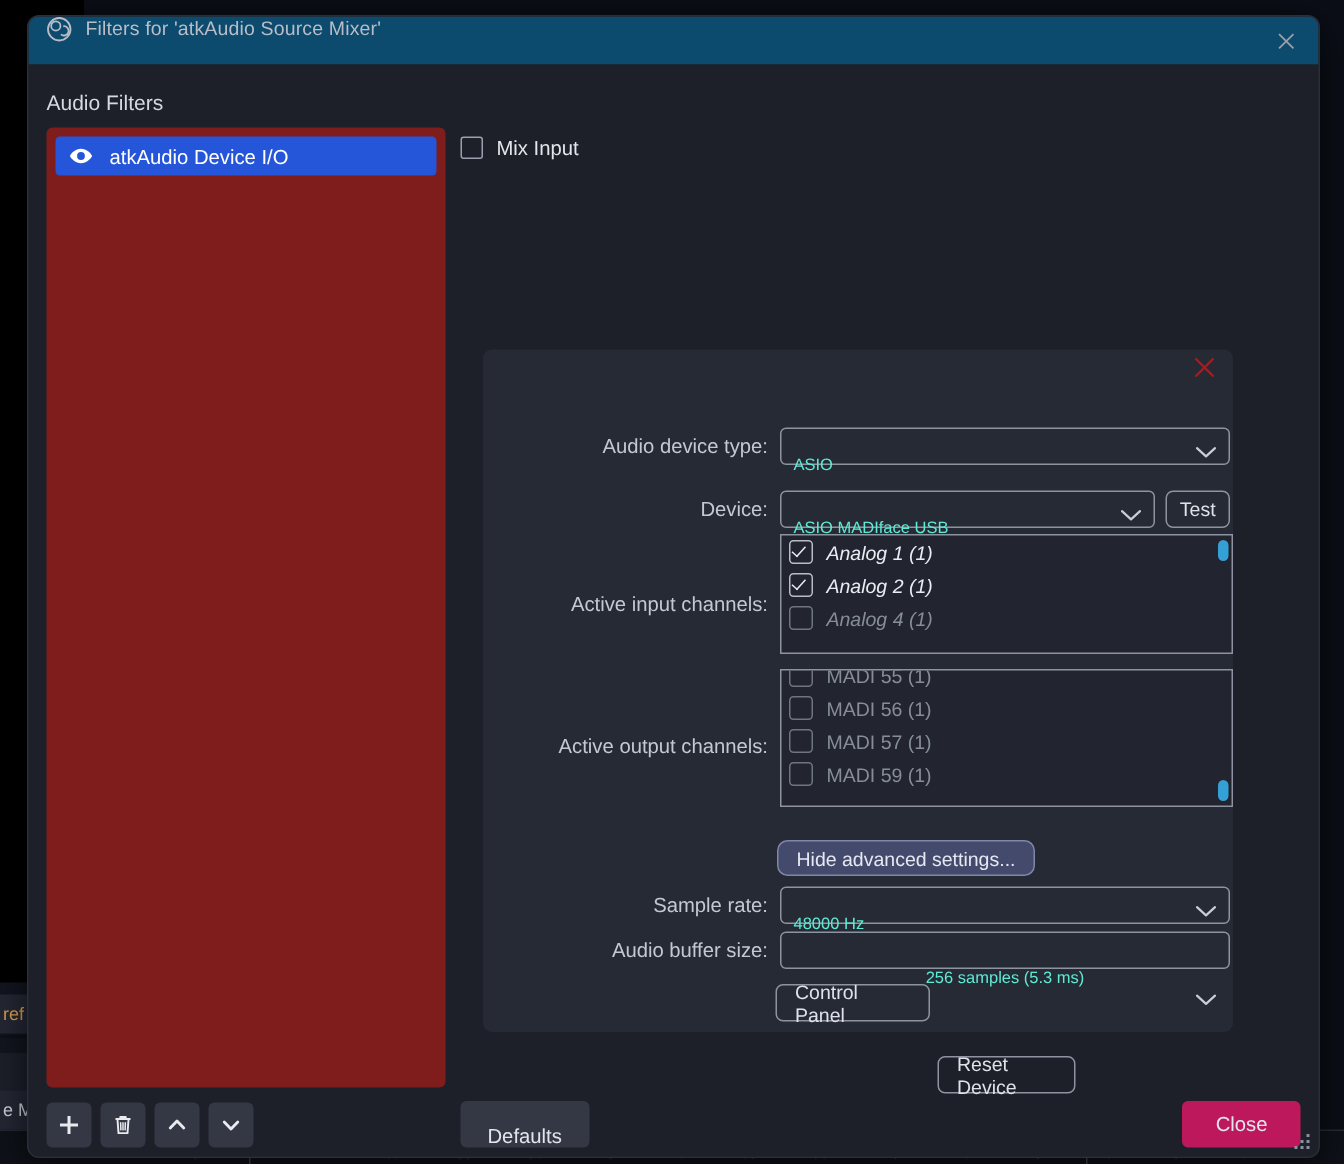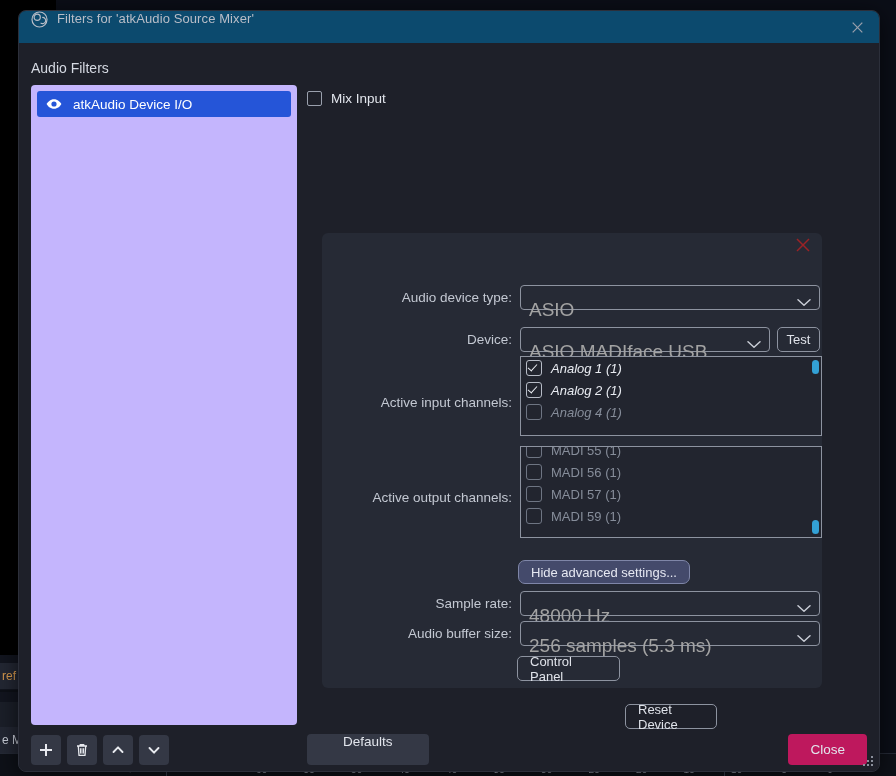--- a/index.html
+++ b/index.html
@@ -114,21 +114,21 @@
   }
 
   
   .section-label {
     position: absolute; left: 12px; top: 17px;
     font-size: 14px; color: #d5d9e2;
   }
   .filter-list {
     position: absolute; left: 12px; top: 42px;
     width: 266px; height: 640px;
-    background: #c4b5fd;
+    background: #7f1d1d;
     border-radius: 4px;
     padding: 6px;
     box-sizing: border-box;
   }
   .filter-item {
     display: flex; align-items: center;
     height: 26px;
     border-radius: 3px;
     padding: 0 8px;
     cursor: pointer;
@@ -194,21 +194,21 @@
     position: absolute;
     height: 25px;
     border: 1px solid #8d93a0;
     border-radius: 4px;
     background: transparent;
     display: flex; align-items: center;
     padding: 0 8px;
     box-sizing: border-box;
     cursor: pointer;
   }
-  .combo .val { font-size: 19px; color: #a3a3a3; margin-top: 24px; }
+  .combo .val { font-size: 11px; color: #5eead4; margin-top: 24px; }
   .combo .chev {
     margin-left: auto; width: 14px; height: 9px; flex: 0 0 auto;
   }
 
   .pill-btn {
     position: absolute;
     height: 25px;
     border: 1px solid #8d93a0;
     border-radius: 5px;
     background: transparent;
@@ -269,23 +269,23 @@
   .scroll-thumb {
     position: absolute;
     width: 7px;
     border-radius: 4px;
     background: #33a1d6;
   }
 
   
   .defaults-btn {
     position: absolute; left: 288px; top: 691px;
-    height: 31px; padding: 0 36px;
+    height: 31px; padding: 0 18px;
     background: #343845; border-radius: 4px;
-    display: flex; align-items: flex-start;
+    display: flex; align-items: flex-end;
     font-size: 13.5px; color: #e2e5ec; cursor: pointer;
   }
   .close-btn {
     position: absolute; right: 12px; top: 691px;
     height: 31px; padding: 0 22px;
     background: #be185d; border-radius: 4px;
     display: flex; align-items: center;
     font-size: 13.5px; color: #e2e5ec; cursor: pointer;
   }
 
@@ -497,21 +497,21 @@
         <div class="combo" style="left:198px; top:358px; width:300px;">
           <span class="val">48000 Hz</span>
           <span class="chev">
             <svg width="14" height="9" viewBox="0 0 14 9">
               <polyline points="1,1.8 7,7.2 13,1.8" fill="none" stroke="#c9cdd6" stroke-width="1.5" stroke-linecap="round" stroke-linejoin="round"></polyline>
             </svg>
           </span>
         </div>
 
         <div class="row-label" style="left:20px; top:393px; width:170px;">Audio buffer size:</div>
-        <div class="combo" style="left:198px; top:388px; width:300px;">
+        <div class="combo" style="left:198px; top:388px; width:300px;flex-direction:column;">
           <span class="val">256 samples (5.3 ms)</span>
           <span class="chev">
             <svg width="14" height="9" viewBox="0 0 14 9">
               <polyline points="1,1.8 7,7.2 13,1.8" fill="none" stroke="#c9cdd6" stroke-width="1.5" stroke-linecap="round" stroke-linejoin="round"></polyline>
             </svg>
           </span>
         </div>
 
         <div class="pill-btn" style="left:195px; top:423px; width:103px;">
           <span>Control Panel</span>

